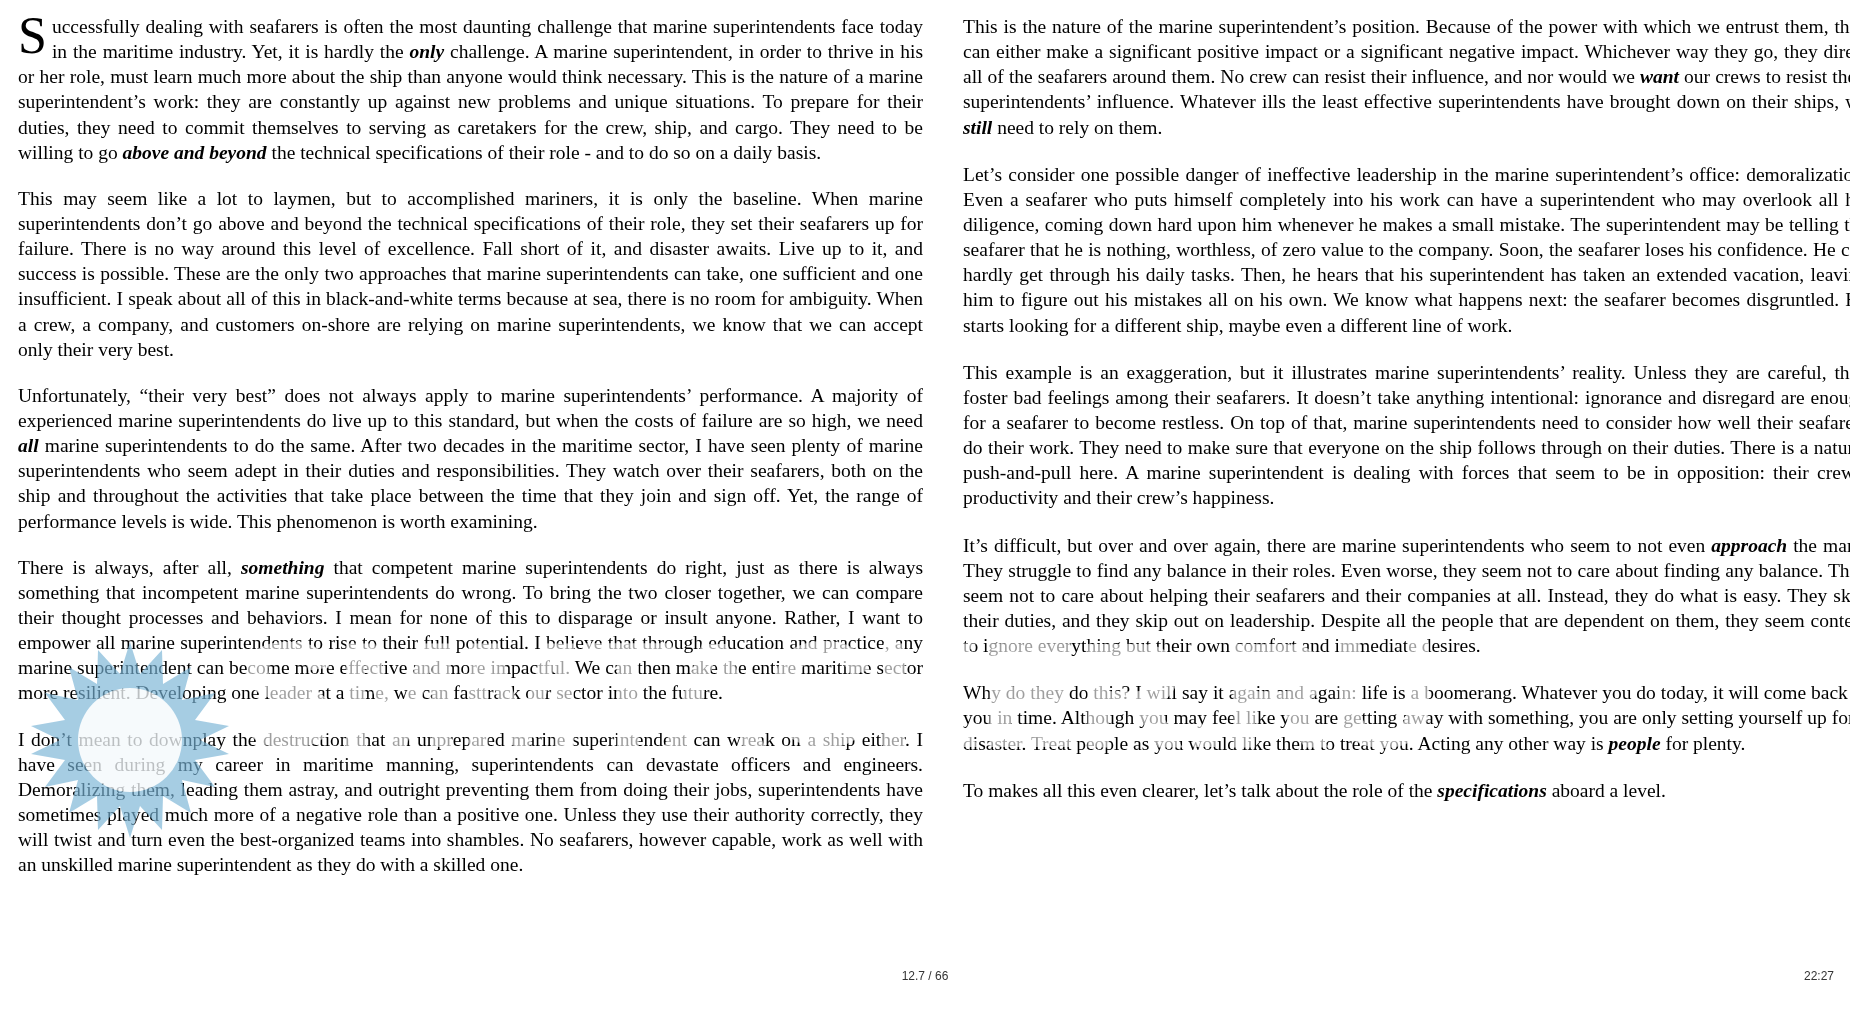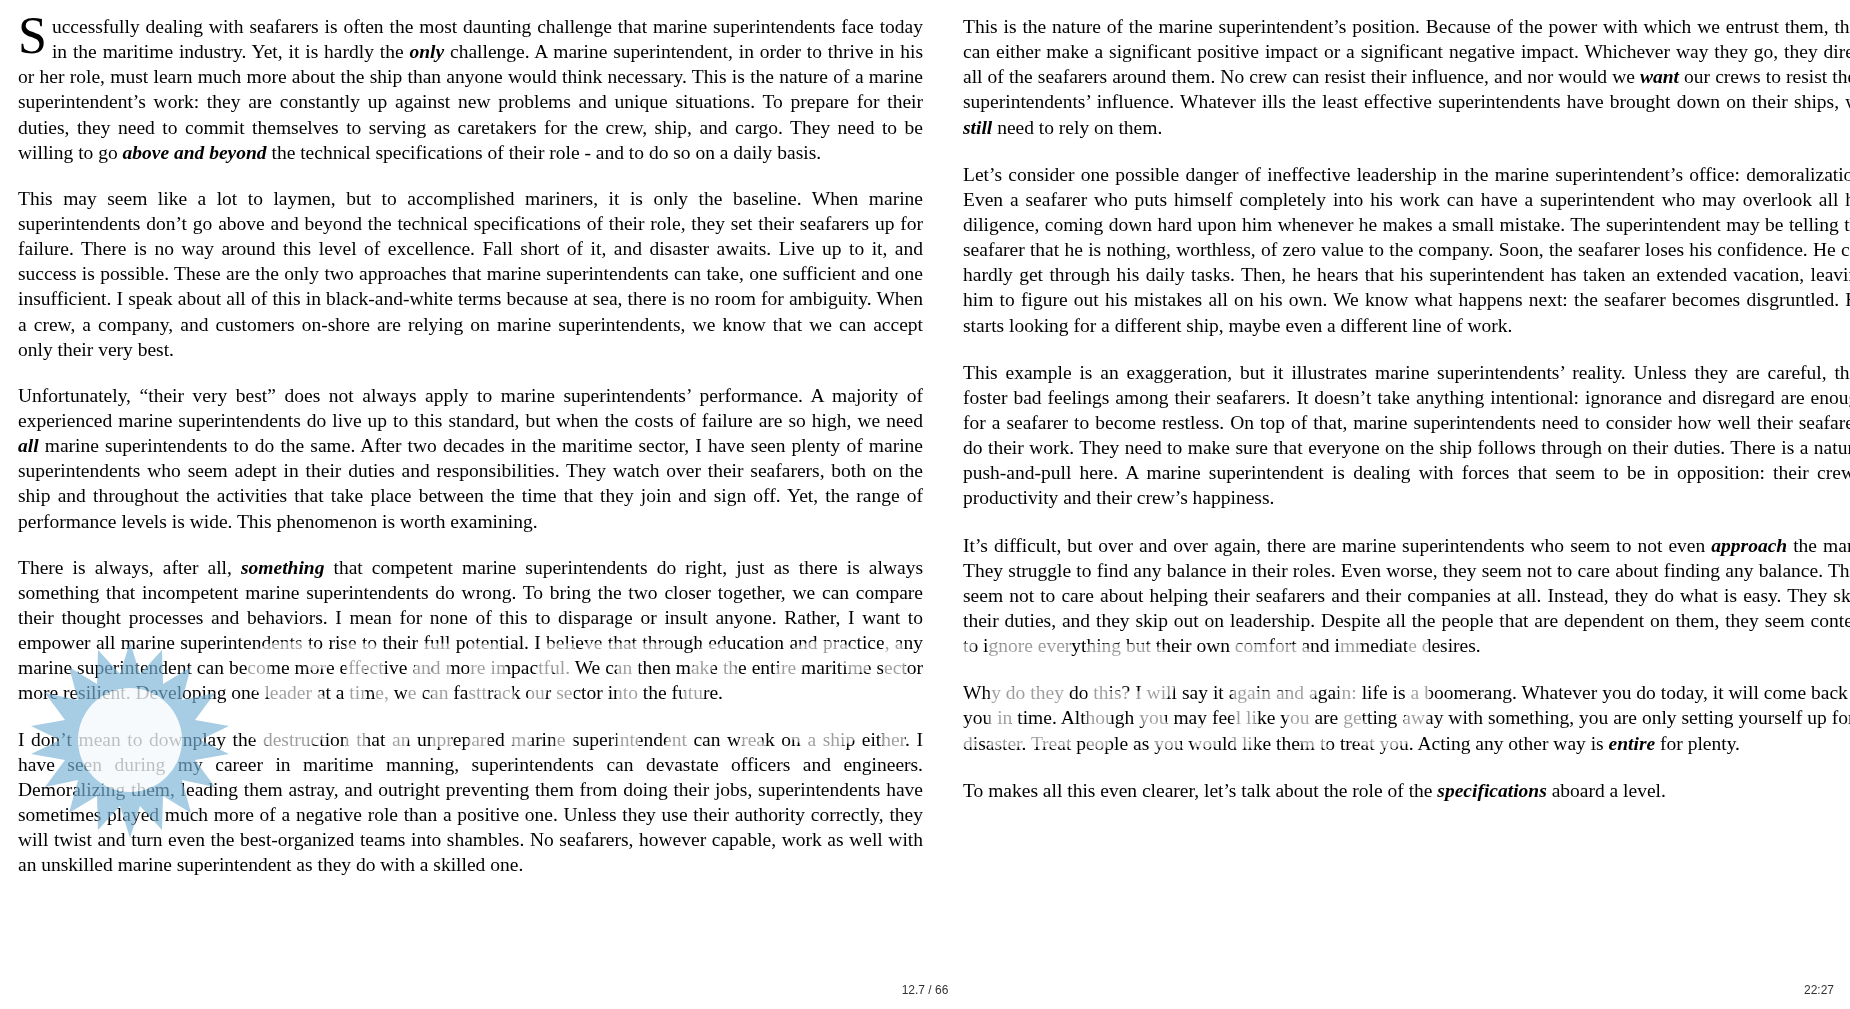--- a/index.html
+++ b/index.html
@@ -54,21 +54,21 @@
     line-height: 40px;
     padding: 2px 5px 0 0;
     font-family: "Liberation Serif", serif;
   }
 
   
   .footer {
     position: absolute;
     left: 0;
     right: 0;
-    bottom: 6px;
+    bottom: 20px;
     height: 20px;
     font-family: "Liberation Sans", sans-serif;
     font-size: 12px;
     color: #333;
   }
   .footer .page-num {
     position: absolute;
     left: 0;
     right: 0;
     text-align: center;
@@ -126,21 +126,21 @@
         <p><span>This may seem like a lot to laymen, but to accomplished mariners, it is only the baseline. When marine superintendents don’t go above and beyond the technical specifications of their role, they set their seafarers up for failure. There is no way around this level of excellence. Fall short of it, and disaster awaits. Live up to it, and success is possible. These are the only two approaches that marine superintendents can take, one sufficient and one insufficient. I speak about all of this in black-and-white terms because at sea, there is no room for ambiguity. When a crew, a company, and customers on-shore are relying on marine superintendents, we know that we can accept only their very best.</span></p>
         <p><span>Unfortunately, “their very best” does not always apply to marine superintendents’ performance. A majority of experienced marine superintendents do live up to this standard, but when the costs of failure are so high, we need </span><em>all</em><span> marine superintendents to do the same. After two decades in the maritime sector, I have seen plenty of marine superintendents who seem adept in their duties and responsibilities. They watch over their seafarers, both on the ship and throughout the activities that take place between the time that they join and sign off. Yet, the range of performance levels is wide. This phenomenon is worth examining.</span></p>
         <p><span>There is always, after all, </span><em>something</em><span> that competent marine superintendents do right, just as there is always something that incompetent marine superintendents do wrong. To bring the two closer together, we can compare their thought processes and behaviors. I mean for none of this to disparage or insult anyone. Rather, I want to empower all marine superintendents to rise to their full potential. I believe that through education and practice, any marine superintendent can become more effective and more impactful. We can then make the entire maritime sector more resilient. Developing one leader at a time, we can fasttrack our sector into the future.</span></p>
         <p><span>I don’t mean to downplay the destruction that an unprepared marine superintendent can wreak on a ship either. I have seen during my career in maritime manning, superintendents can devastate officers and engineers. Demoralizing them, leading them astray, and outright preventing them from doing their jobs, superintendents have sometimes played much more of a negative role than a positive one. Unless they use their authority correctly, they will twist and turn even the best-organized teams into shambles. No seafarers, however capable, work as well with an unskilled marine superintendent as they do with a skilled one.</span></p>
       </div>
     <div class="col col-right">
         <p><span>This is the nature of the marine superintendent’s position. Because of the power with which we entrust them, they can either make a significant positive impact or a significant negative impact. Whichever way they go, they direct all of the seafarers around them. No crew can resist their influence, and nor would we </span><em>want</em><span> our crews to resist their superintendents’ influence. Whatever ills the least effective superintendents have brought down on their ships, we </span><em>still</em><span> need to rely on them.</span></p>
         <p><span>Let’s consider one possible danger of ineffective leadership in the marine superintendent’s office: demoralization. Even a seafarer who puts himself completely into his work can have a superintendent who may overlook all his diligence, coming down hard upon him whenever he makes a small mistake. The superintendent may be telling the seafarer that he is nothing, worthless, of zero value to the company. Soon, the seafarer loses his confidence. He can hardly get through his daily tasks. Then, he hears that his superintendent has taken an extended vacation, leaving him to figure out his mistakes all on his own. We know what happens next: the seafarer becomes disgruntled. He starts looking for a different ship, maybe even a different line of work.</span></p>
         <p><span>This example is an exaggeration, but it illustrates marine superintendents’ reality. Unless they are careful, they foster bad feelings among their seafarers. It doesn’t take anything intentional: ignorance and disregard are enough for a seafarer to become restless. On top of that, marine superintendents need to consider how well their seafarers do their work. They need to make sure that everyone on the ship follows through on their duties. There is a natural push-and-pull here. A marine superintendent is dealing with forces that seem to be in opposition: their crew’s productivity and their crew’s happiness.</span></p>
         <p><span>It’s difficult, but over and over again, there are marine superintendents who seem to not even </span><em>approach</em><span> the mark. They struggle to find any balance in their roles. Even worse, they seem not to care about finding any balance. They seem not to care about helping their seafarers and their companies at all. Instead, they do what is easy. They skirt their duties, and they skip out on leadership. Despite all the people that are dependent on them, they seem content to ignore everything but their own comfort and immediate desires.</span></p>
-        <p><span>Why do they do this? I will say it again and again: life is a boomerang. Whatever you do today, it will come back to you in time. Although you may feel like you are getting away with something, you are only setting yourself up for a disaster. Treat people as you would like them to treat you. Acting any other way is </span><em>entire</em><span> for plenty.</span></p>
+        <p><span>Why do they do this? I will say it again and again: life is a boomerang. Whatever you do today, it will come back to you in time. Although you may feel like you are getting away with something, you are only setting yourself up for a disaster. Treat people as you would like them to treat you. Acting any other way is </span><em>people</em><span> for plenty.</span></p>
         <p><span>To makes all this even clearer, let’s talk about the role of the </span><em>specifications</em><span> aboard a level.</span></p>
       </div>
   </div>
 
   <div class="footer">
     <div class="page-num">12.7 / 66</div>
     <div class="clock">22:27</div>
   </div>
 </div>
 

